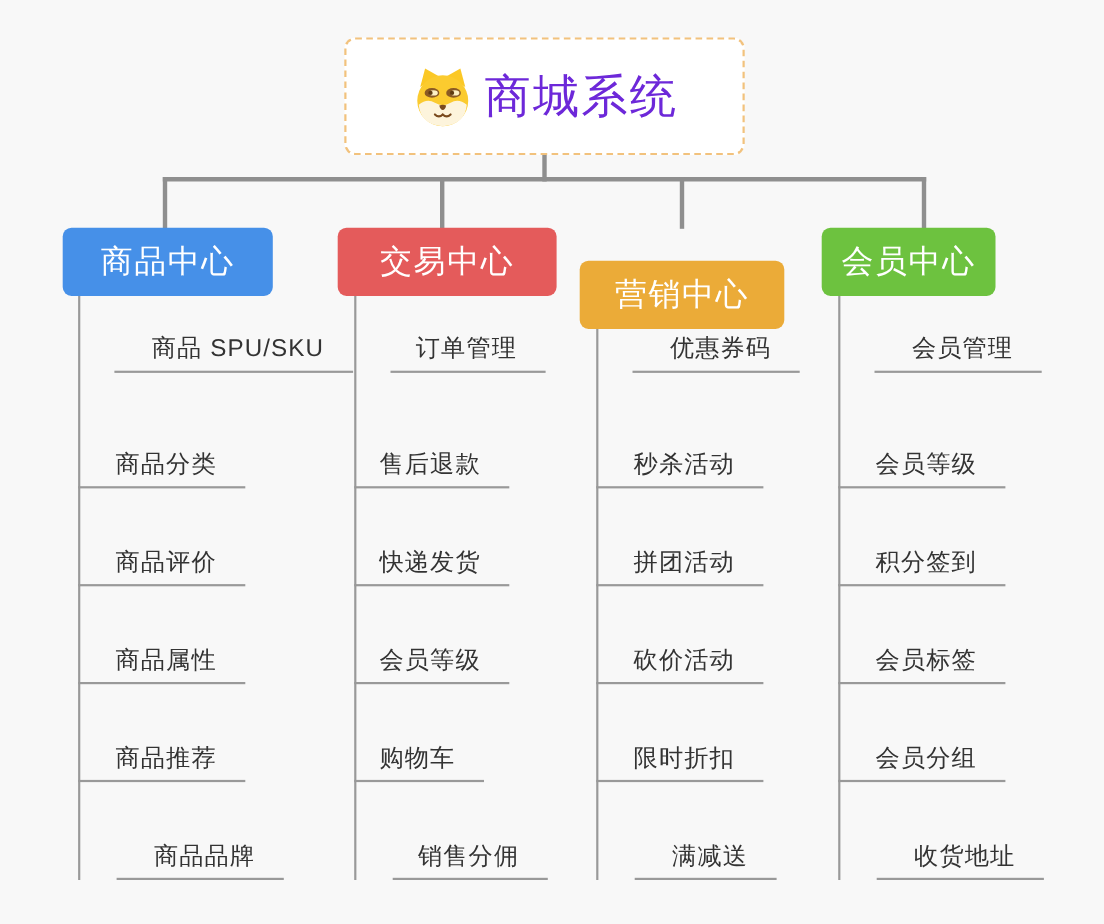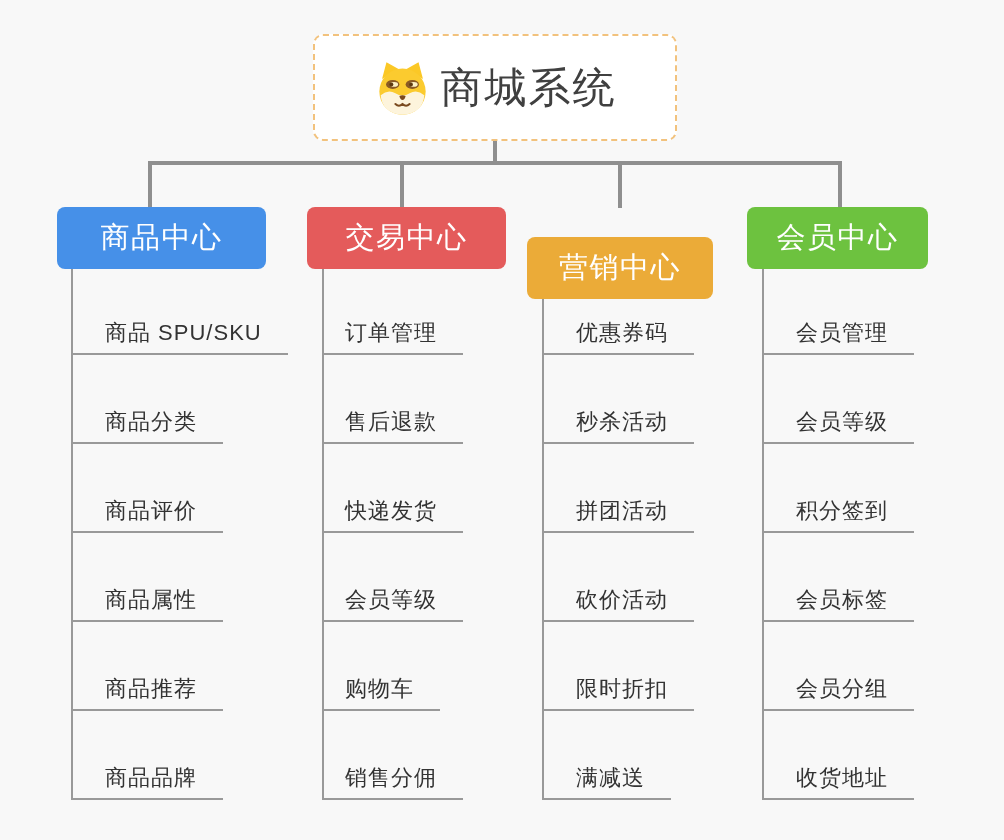--- a/index.html
+++ b/index.html
@@ -48,47 +48,47 @@
     border-radius: 8px;
     color: #FFFFFF;
     font-size: 29px;
     letter-spacing: 1.5px;
     display: flex;
     align-items: center;
     justify-content: center;
     cursor: pointer;
     white-space: nowrap;
   }
-  .h1 { left: 57px;  width: 209px; }
+  .h1 { left: 57px;  width: 191px; }
   .h2 { left: 307px; width: 199px; }
   .h3 { left: 527px; width: 186px; margin-top: 30px; }
-  .h4 { left: 747px; width: 181px; }
+  .h4 { left: 747px; width: 158px; }
 
   .item {
     position: absolute;
     box-sizing: content-box;
     padding: 0 26px 6px 34px;
     line-height: 28px;
     font-size: 22px;
     letter-spacing: 1px;
     color: #333333;
     border-bottom: 2px solid #999999;
     white-space: nowrap;
     cursor: pointer;
   }
   .c1 { left: 71px; }
   .c2 { left: 322px; padding-left: 23px; }
   .c3 { left: 542px; }
   .c4 { left: 762px; }
-  .r1 { top: 319px; }
+  .r1 { top: 303px; margin-left: 33px; }
   .r2 { top: 408px; }
   .r3 { top: 497px; text-align: center; }
   .r4 { top: 586px; }
   .r5 { top: 675px; }
-  .r6 { top: 764px; }
+  .r6 { top: 764px; margin-left: 35px; }
 </style>
 </head>
 <body>
 
 <div class="canvas">
 
   <svg class="connectors" viewBox="0 0 1004 840" xmlns="http://www.w3.org/2000/svg">
 
     <g stroke="#8F8F8F" stroke-width="4" fill="none">
       <line x1="495" y1="140" x2="495" y2="165"></line>
@@ -121,21 +121,21 @@
       <ellipse cx="22.5" cy="28" rx="4.5" ry="2.6" fill="#FDF0C3"></ellipse>
       <circle cx="19.5" cy="28" r="2.2" fill="#5E3A12"></circle>
       <ellipse cx="43" cy="28" rx="7.5" ry="5" fill="#8A5A24"></ellipse>
       <ellipse cx="44.5" cy="28" rx="4.5" ry="2.6" fill="#FDF0C3"></ellipse>
       <circle cx="41.5" cy="28" r="2.2" fill="#5E3A12"></circle>
 
       <path d="M28.5,41 Q32,39 35.5,41 Q34.5,45.5 32,45.5 Q29.5,45.5 28.5,41 Z" fill="#7A4A1E"></path>
 
       <path d="M24,50 Q28,54 32,50 Q36,54 40,50" stroke="#7A4A1E" stroke-width="2.2" fill="none" stroke-linecap="round"></path>
     </svg>
-    <span class="root-title" style="color: #404040;">商城系统</span>
+    <span class="root-title" style="color: #6d28d9;">商城系统</span>
   </div>
 
   <div class="branch-header h1" style="background: rgb(70, 144, 232);">商品中心</div>
   <div class="branch-header h2" style="background: rgb(228, 91, 91);">交易中心</div>
   <div class="branch-header h3" style="background: rgb(235, 171, 56);">营销中心</div>
   <div class="branch-header h4" style="background: rgb(109, 194, 63);">会员中心</div>
 
   <div class="item c1 r1">商品 SPU/SKU</div>
   <div class="item c1 r2">商品分类</div>
   <div class="item c1 r3">商品评价</div>

